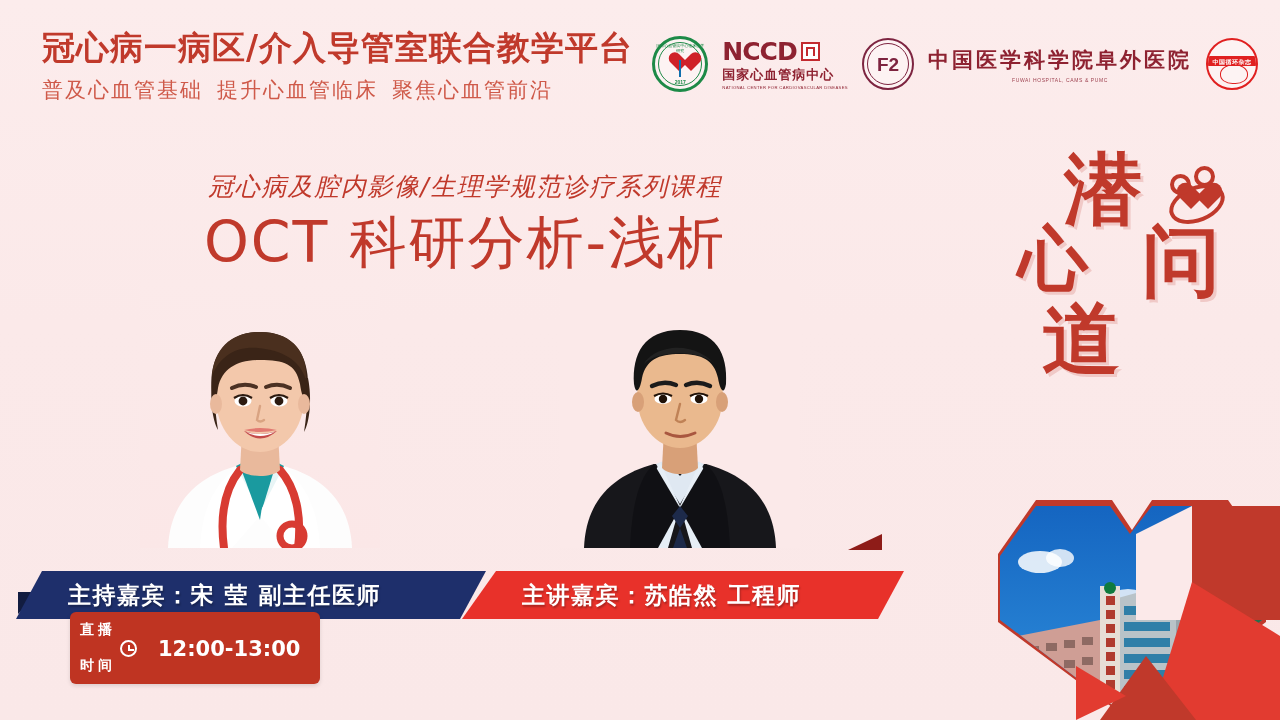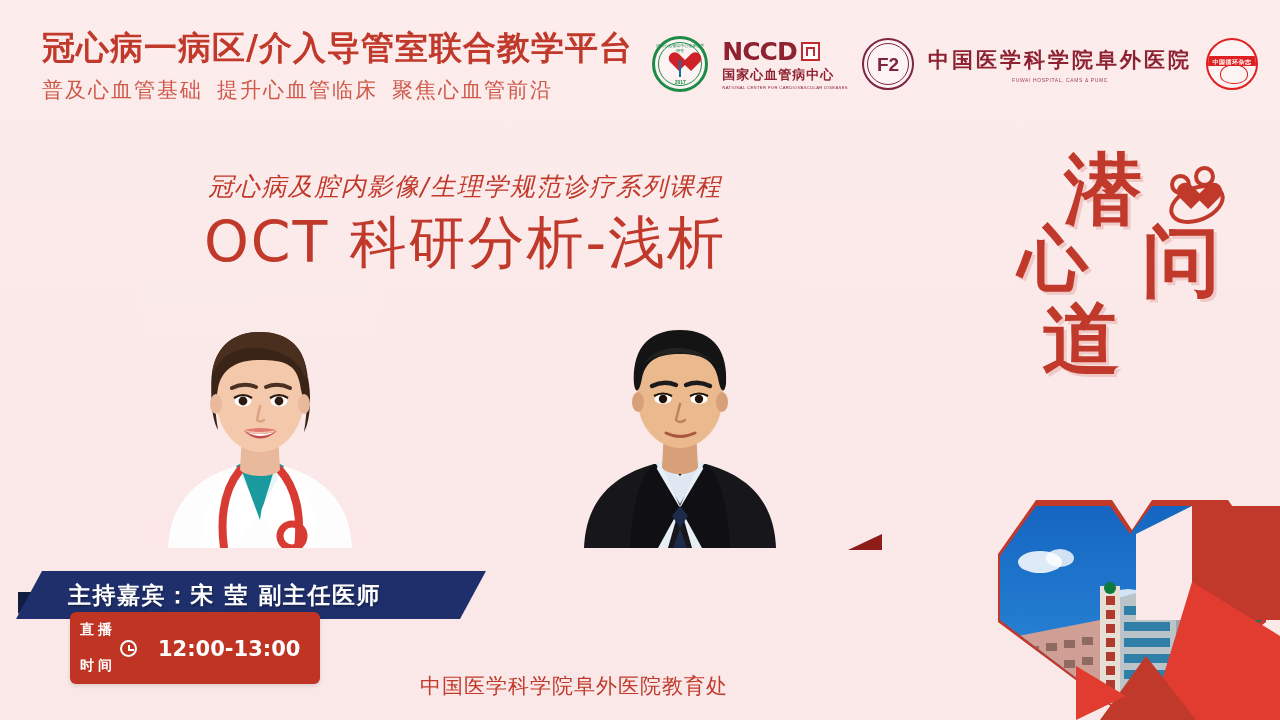--- a/index.html
+++ b/index.html
@@ -311,38 +311,40 @@
       <ellipse cx="162" cy="122" rx="6" ry="10" fill="#d8a078"></ellipse>
     </svg>
   </div>
 
   <div class="ribbon">
     <div class="rb-fold-l"></div>
     <div class="rb-fold-r"></div>
     <div class="rb-left">
       <span class="rb-txt">主持嘉宾：宋  莹  副主任医师</span>
     </div>
+    <div class="rb-right">
+      <span class="rb-txt">主讲嘉宾：苏皓然  工程师</span>
+    </div>
   </div>
 
   <div class="datebox">
     <div class="db-label">
       <span>直</span>
       <span>播</span>
       <span>时</span>
       <span>间</span>
     </div>
     <div class="db-right">
       <div class="db-time">
         <span class="clock"></span>
         <span class="db-time-txt">12:00-13:00</span>
       </div>
     </div>
   </div>
 
-  <div class="footer">中国医学科学院阜外医院教育处</div>
 
   <div class="decor">
     <svg width="340" height="250" viewBox="0 0 340 250" xmlns="http://www.w3.org/2000/svg" aria-hidden="true">
       <defs>
         <clipPath id="heartclip">
           <path d="M60 86 L96 36 L170 36 L190 64 L212 36 L286 36 L322 86 L322 150 L192 250 L60 150 Z"></path>
         </clipPath>
         <linearGradient id="sky" x1="0" y1="0" x2="0" y2="1">
           <stop offset="0" stop-color="#1464c0"></stop>
             <stop offset="1" stop-color="#2f8fdc"></stop>

